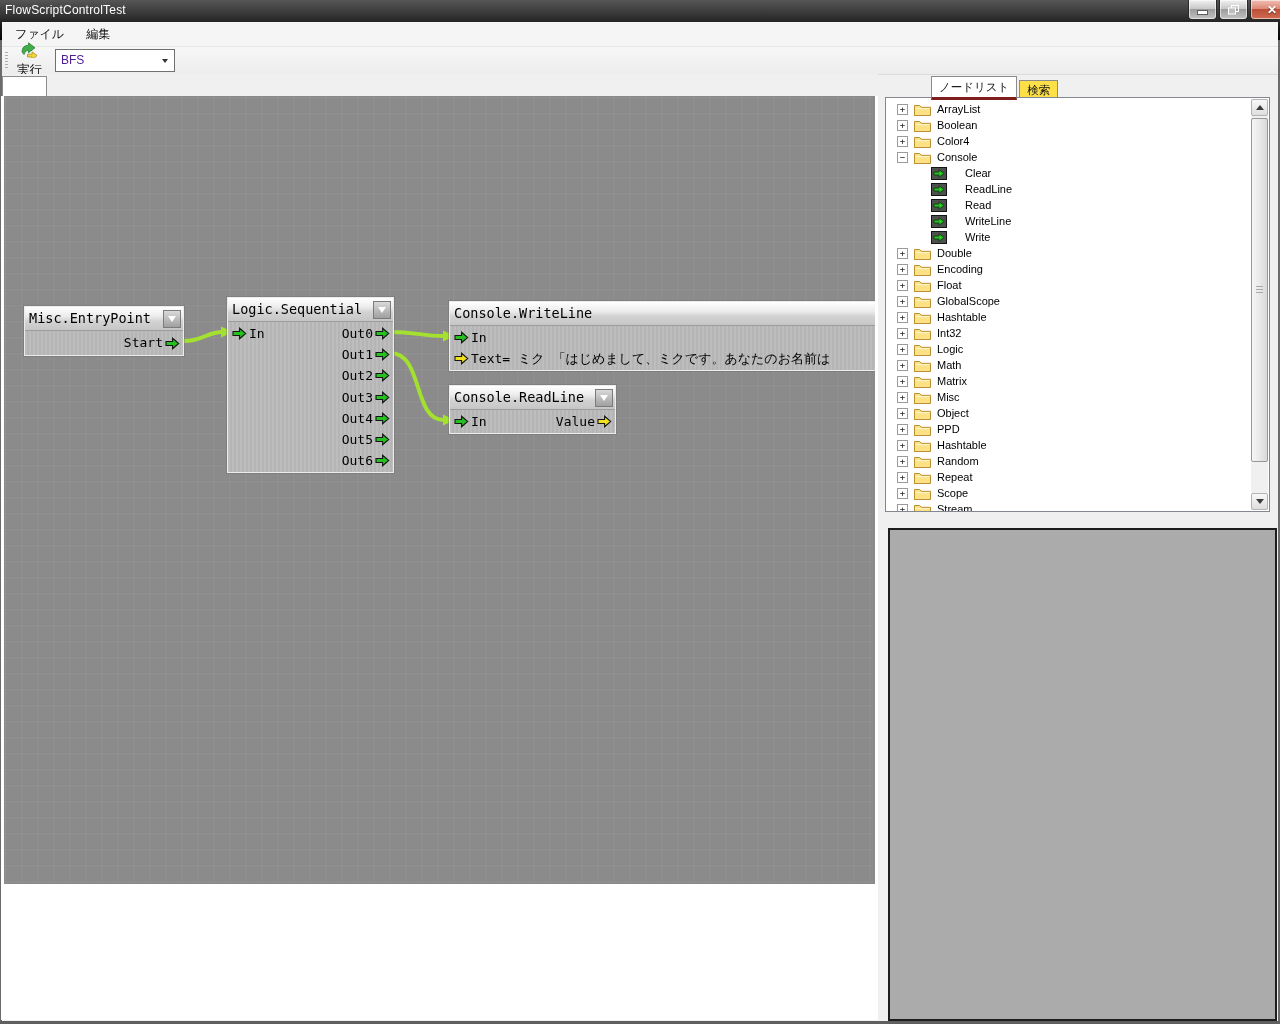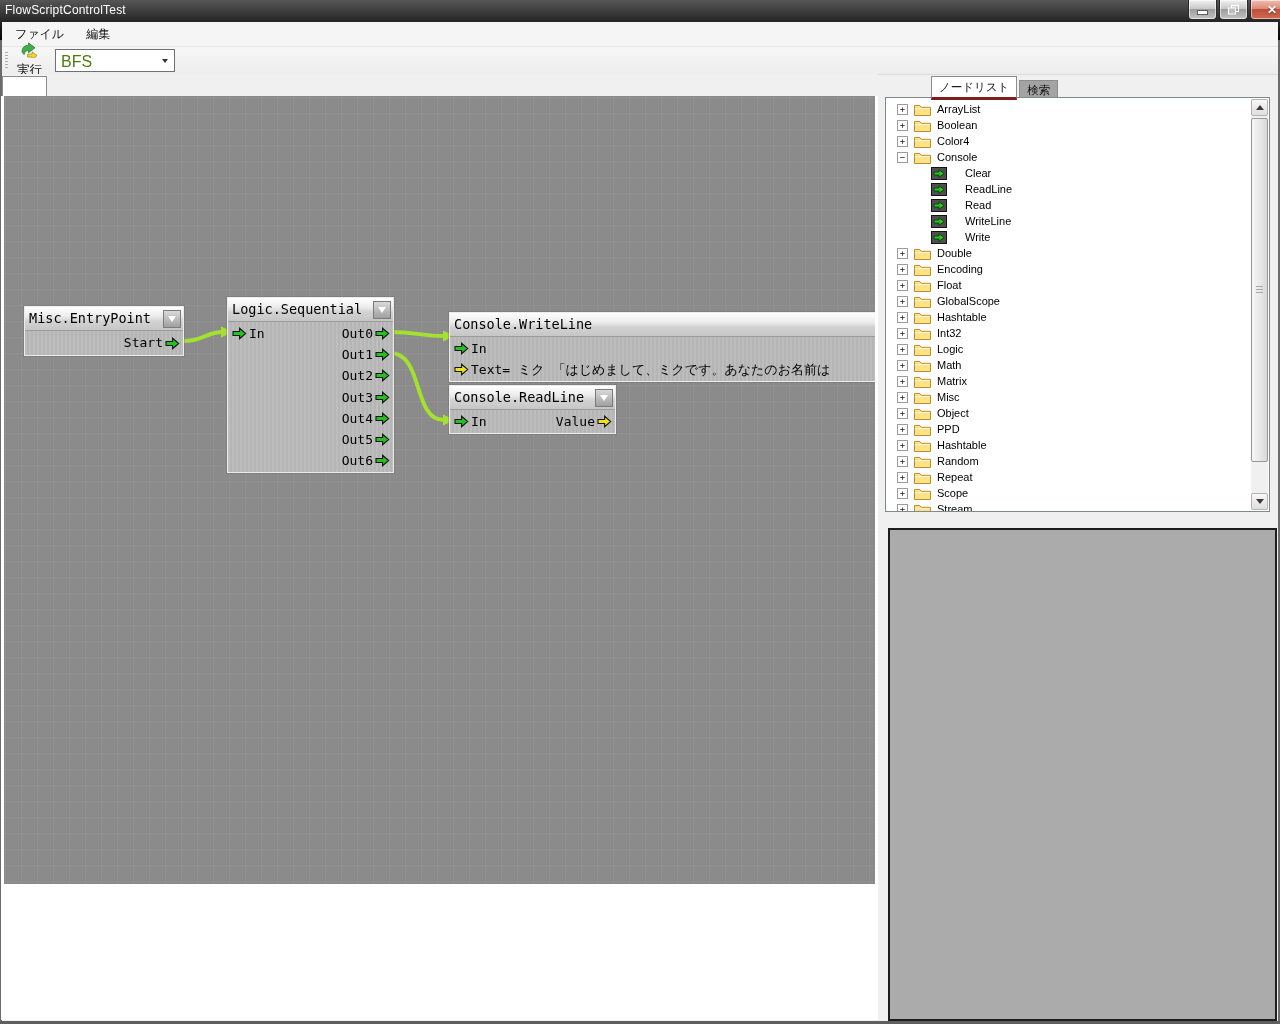--- a/index.html
+++ b/index.html
@@ -32,21 +32,21 @@
   
   .toolbar{position:absolute;left:2px;top:47px;right:2px;height:27px;
     background:linear-gradient(180deg,#f7f7f7,#ededed);border-bottom:1px solid #dcdcdc;
     display:flex;align-items:center;}
   .tb-grip{width:3px;height:18px;margin:0 4px 0 3px;
     background:repeating-linear-gradient(180deg,#aeaeae 0 1px,transparent 1px 3px);}
   .run-button{display:flex;align-items:center;gap:4px;padding:2px 5px;border-radius:2px;flex-direction:column;}
   .run-label{font-size:12.5px;color:#111;}
   .combobox{position:relative;width:118px;height:21px;margin-left:8px;background:#fff;
     border:1px solid #707070;}
-  .combo-value{position:absolute;left:5px;top:3px;font-size:16px;color:#4d7c0f;}
+  .combo-value{position:absolute;left:5px;top:3px;font-size:12px;color:#4c1d95;}
   .combo-arrow{position:absolute;right:1px;top:1px;bottom:1px;width:16px;display:flex;
     align-items:center;justify-content:center;}
   .combo-tri{width:0;height:0;border-left:3.5px solid transparent;border-right:3.5px solid transparent;
     border-top:4.5px solid #333;}
 
   
   .tabstrip{position:absolute;left:2px;top:74px;width:876px;height:22px;background:#f0f0f0;}
   .doc-tab{position:absolute;left:0;top:2px;width:43px;height:20px;background:#fff;
     border:1px solid #8c8c8c;border-bottom:none;}
 
@@ -78,27 +78,27 @@
   .node-row{position:relative;height:21px;line-height:21px;font-size:13px;color:#000;white-space:nowrap;}
   .port-in{position:absolute;left:4px;top:0;height:100%;display:flex;align-items:center;gap:2px;}
   .port-out{position:absolute;right:3px;top:0;height:100%;display:flex;align-items:center;gap:2px;}
   .pa{flex:0 0 auto;}
   .plabel{white-space:nowrap;}
 
   .node-entrypoint{left:20px;top:210px;width:158px;}
   .node-entrypoint .node-row{height:22px;line-height:22px;}
   .node-sequential{left:223px;top:201px;width:165px;}
   .node-sequential .node-row{height:21.2px;line-height:21.2px;}
-  .node-writeline{left:445px;top:216px;width:470px;}
+  .node-writeline{left:445px;top:205px;width:470px;}
   .node-readline{left:445px;top:289px;width:165px;}
 
   
   .sidebar{position:absolute;left:882px;top:75px;width:391px;height:440px;background:#f0f0f0;}
   .sidebar-tabs{position:absolute;left:1px;top:1px;display:flex;align-items:flex-end;}
-  .stab{font-size:11.5px;color:#111;border:1px solid #8c8c8c;background:#a3a3a3;
+  .stab{font-size:11.5px;color:#111;border:1px solid #8c8c8c;background:#fde047;
     height:18px;line-height:18px;padding:0 7px;margin-right:2px;}
   .stab.active{background:#fff;height:20px;line-height:20px;border-bottom:3px solid #7f1d1d;z-index:2;margin-left:48px;}
   .treebox{position:absolute;left:3px;right:3px;top:22px;bottom:3px;background:#fff;
     border:1px solid #828790;overflow:hidden;}
   #tree-rows{position:absolute;left:3px;top:3px;right:20px;}
   .tree-row{height:16px;display:flex;align-items:center;font-size:11px;color:#000;}
   .tree-row.d1{padding-left:8px;}
   .tree-row.d2{padding-left:42px;gap:12px;}
   .expander{flex:0 0 auto;width:9px;height:9px;border:1px solid #9b9b9b;background:#fff;
     font-size:9px;line-height:8px;text-align:center;color:#222;margin-right:6px;

